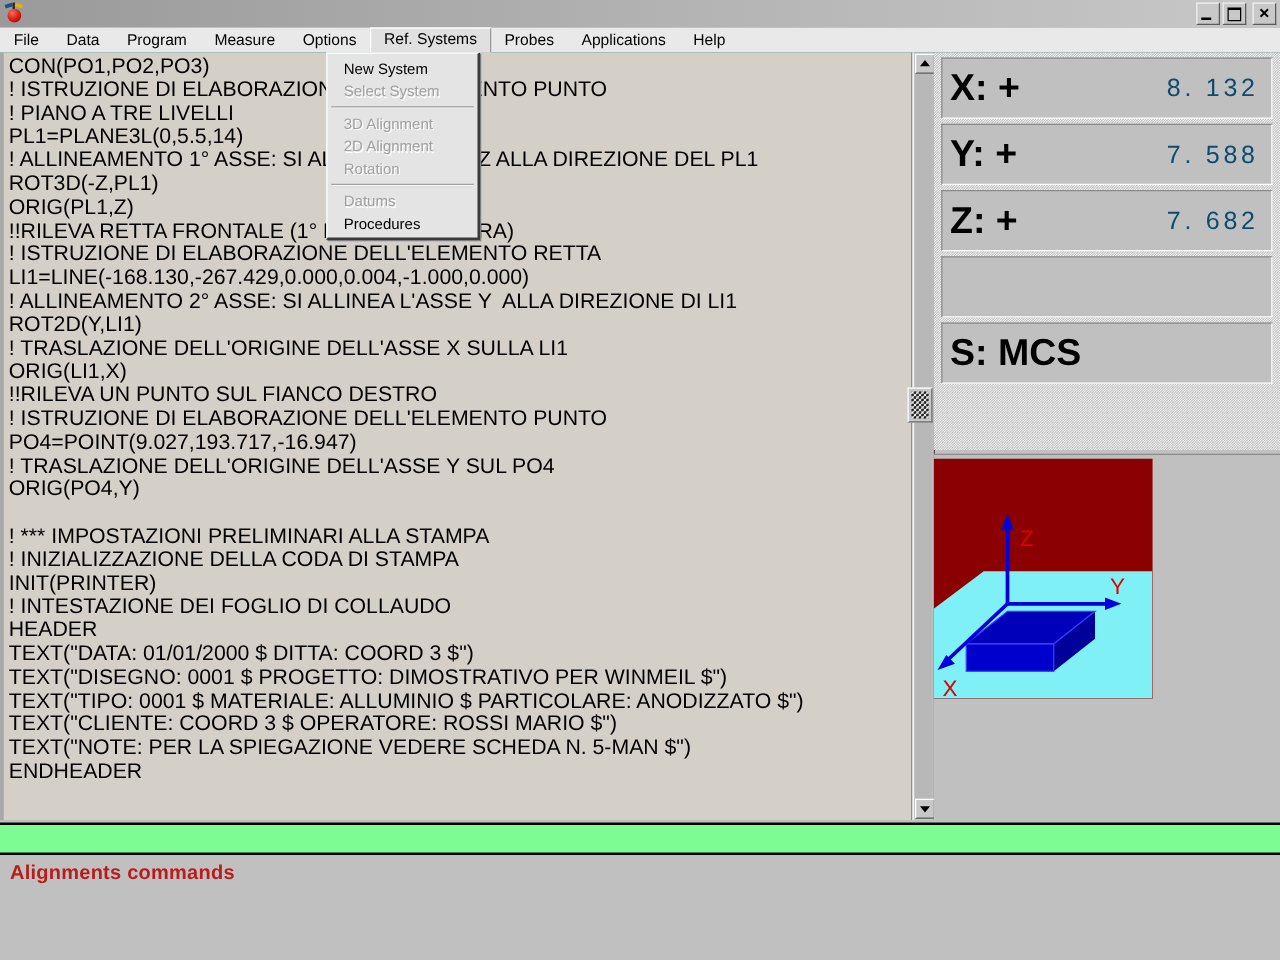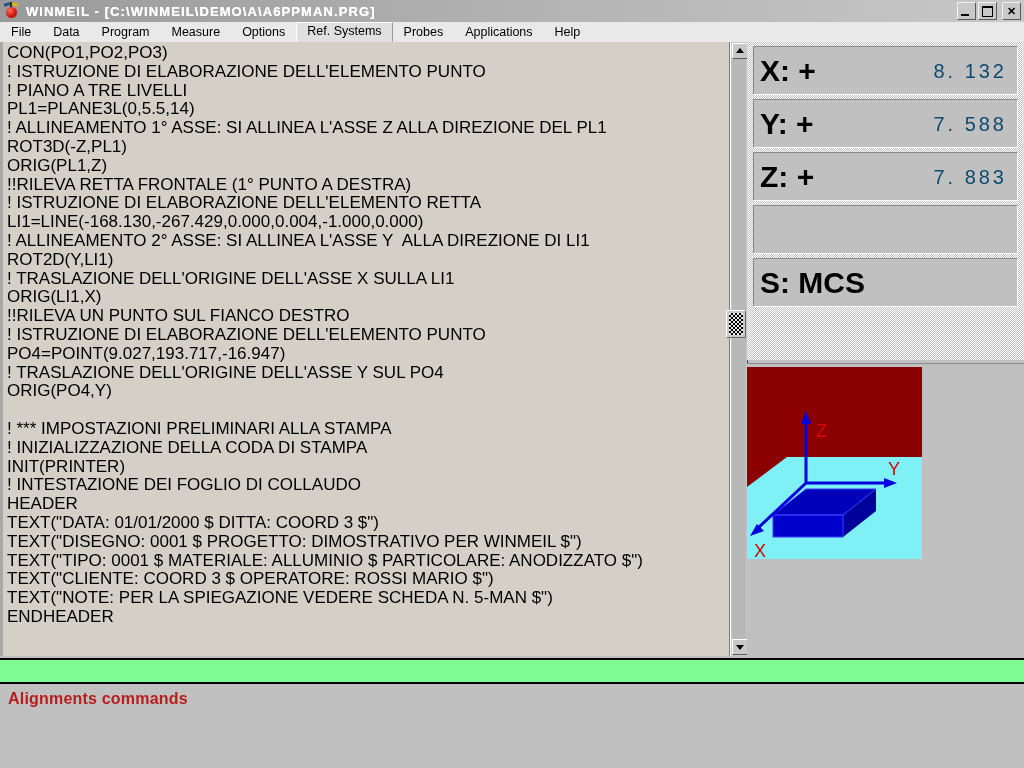--- a/index.html
+++ b/index.html
@@ -211,21 +211,20 @@
 
 <div id="app">
 
   <div class="titlebar">
     <div class="title-icon">
       <div class="stem"></div>
         <div class="leafL"></div>
         <div class="leafR"></div>
         <div class="ball"></div>
     </div>
-    <div class="title-text">WINMEIL - [C:\WINMEIL\DEMO\A\A6PPMAN.PRG]</div>
     <div class="title-btns">
       <div class="tbtn">
           <span class="g-min"></span>
         </div>
       <div class="tbtn">
           <span class="g-max"></span>
         </div>
       <div class="tbtn sep">
           <span class="g-cl">✕</span>
         </div>
@@ -267,21 +266,21 @@
     <div class="dro-row">
       <span class="dro-label">X: +</span>
       <span class="dro-value">8. 132</span>
     </div>
     <div class="dro-row">
       <span class="dro-label">Y: +</span>
       <span class="dro-value">7. 588</span>
     </div>
     <div class="dro-row">
       <span class="dro-label">Z: +</span>
-      <span class="dro-value">7. 883</span>
+      <span class="dro-value">7. 682</span>
     </div>
     <div class="dro-row empty">
       <span class="dro-label"></span>
       <span class="dro-value"></span>
     </div>
     <div class="dro-row mode">
       <span class="dro-label">S: MCS</span>
     </div>
   </div>
 
@@ -311,14 +310,25 @@
       </svg>
     </div>
   </div>
 
   <div class="greenbar"></div>
 
   <div class="statusarea">
     <div class="status-text">Alignments commands</div>
   </div>
 
+  <div class="dropdown">
+    <div class="dd-item">New System</div>
+    <div class="dd-item disabled">Select System</div>
+    <div class="dd-sep"></div>
+    <div class="dd-item disabled">3D Alignment</div>
+    <div class="dd-item disabled">2D Alignment</div>
+    <div class="dd-item disabled">Rotation</div>
+    <div class="dd-sep"></div>
+    <div class="dd-item disabled">Datums</div>
+    <div class="dd-item">Procedures</div>
+  </div>
 
 </div>
 
 </body></html>

